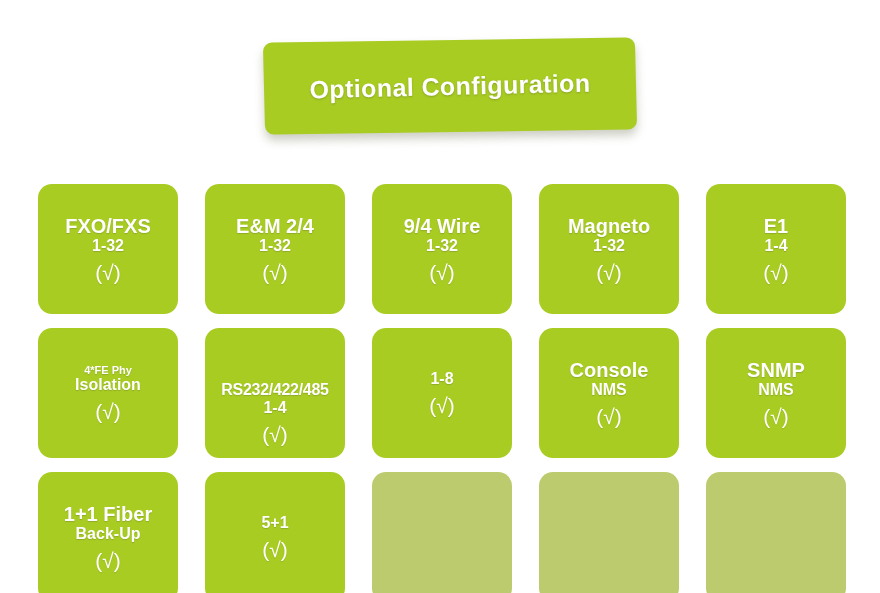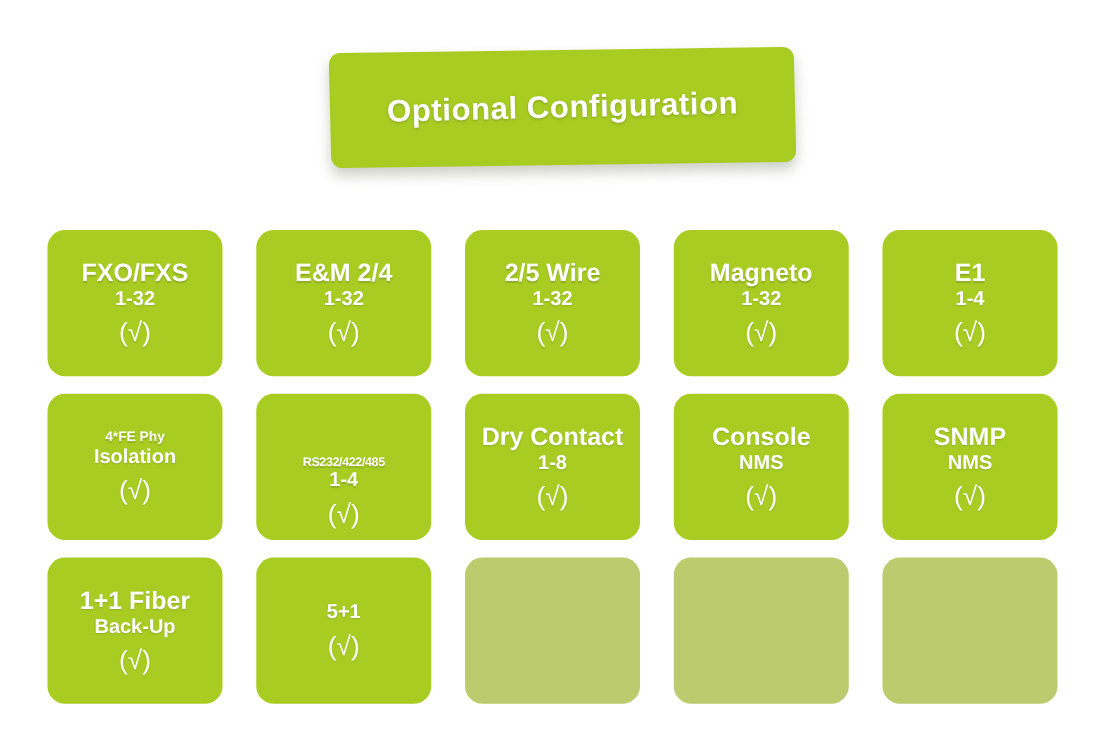--- a/index.html
+++ b/index.html
@@ -64,21 +64,21 @@
     display: flex;
     flex-direction: column;
     gap: 14px;
   }
   .grid-row {
     display: flex;
     gap: 27px;
   }
   .cell {
     width: 140px;
-    height: 117px;
+    height: 130px;
     border-radius: 14px;
     box-sizing: border-box;
     display: flex;
     flex-direction: column;
     align-items: center;
     justify-content: center;
     position: relative;
     overflow: visible;
   }
   .cell.filled {
@@ -92,21 +92,21 @@
     color: #ffffff;
     font-weight: bold;
     line-height: 1.13;
     white-space: nowrap;
     text-align: center;
     text-shadow: 0 1px 1px rgba(90, 100, 55, 0.30);
   }
   .cell-line1 { font-size: 20px; }
   .cell-line2 { font-size: 16px; }
   .cell-line1.sm { font-size: 11px; }
-  .cell-line1.xs { font-size: 10px; letter-spacing: -0.3px; margin-top: 40px; }
+  .cell-line1.xs { font-size: 16px; letter-spacing: -0.3px; margin-top: 40px; }
   .cell-check {
     color: #ffffff;
     font-size: 21px;
     font-weight: normal;
     line-height: 1;
     margin-top: 7px;
     text-shadow: 0 1px 1px rgba(90, 100, 55, 0.22);
   }
 </style>
 </head>
@@ -123,21 +123,21 @@
         <div class="cell-line1">FXO/FXS</div>
         <div class="cell-line2">1-32</div>
         <div class="cell-check">(√)</div>
       </div>
       <div class="cell filled">
         <div class="cell-line1">E&amp;M 2/4</div>
         <div class="cell-line2">1-32</div>
         <div class="cell-check">(√)</div>
       </div>
       <div class="cell filled">
-        <div class="cell-line1">2/5 Wire</div>
+        <div class="cell-line1">9/4 Wire</div>
         <div class="cell-line2">1-32</div>
         <div class="cell-check">(√)</div>
       </div>
       <div class="cell filled">
         <div class="cell-line1">Magneto</div>
         <div class="cell-line2">1-32</div>
         <div class="cell-check">(√)</div>
       </div>
       <div class="cell filled">
         <div class="cell-line1">E1</div>
@@ -150,21 +150,20 @@
         <div class="cell-line1 sm">4*FE Phy</div>
         <div class="cell-line2">Isolation</div>
         <div class="cell-check">(√)</div>
       </div>
       <div class="cell filled">
         <div class="cell-line1 xs">RS232/422/485</div>
         <div class="cell-line2">1-4</div>
         <div class="cell-check">(√)</div>
       </div>
       <div class="cell filled">
-        <div class="cell-line1">Dry Contact</div>
         <div class="cell-line2">1-8</div>
         <div class="cell-check">(√)</div>
       </div>
       <div class="cell filled">
         <div class="cell-line1">Console</div>
         <div class="cell-line2">NMS</div>
         <div class="cell-check">(√)</div>
       </div>
       <div class="cell filled">
         <div class="cell-line1">SNMP</div>

